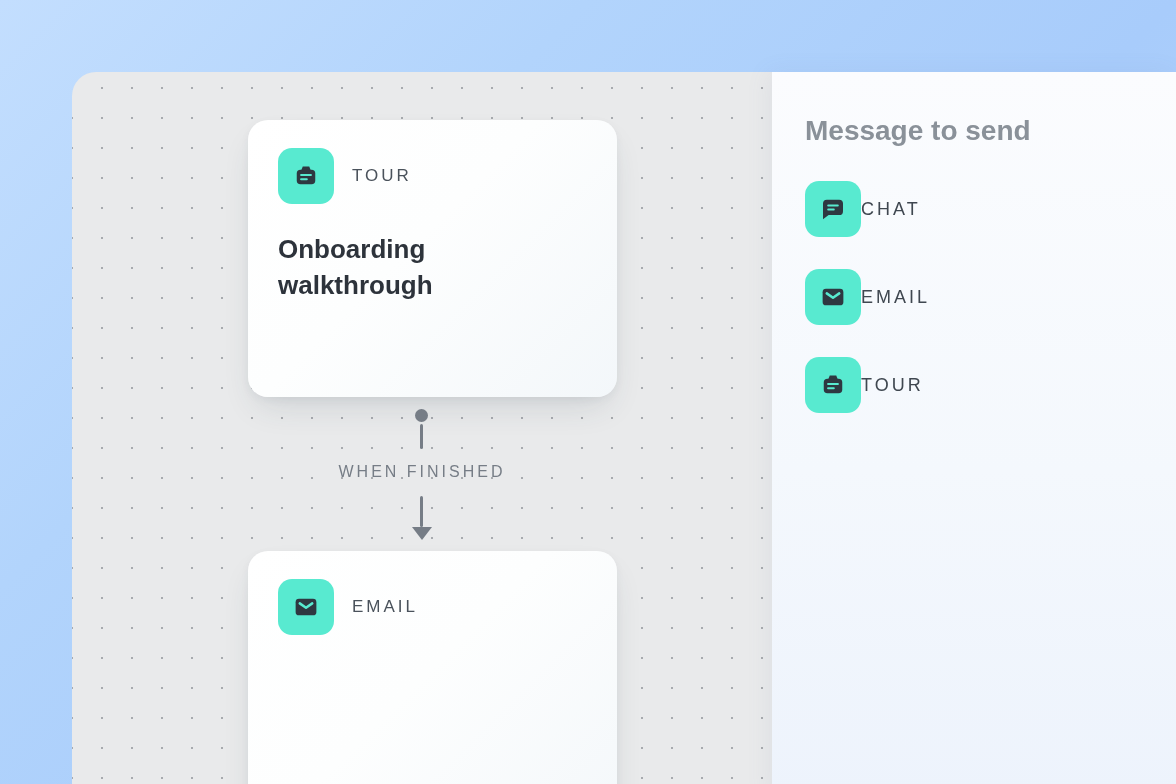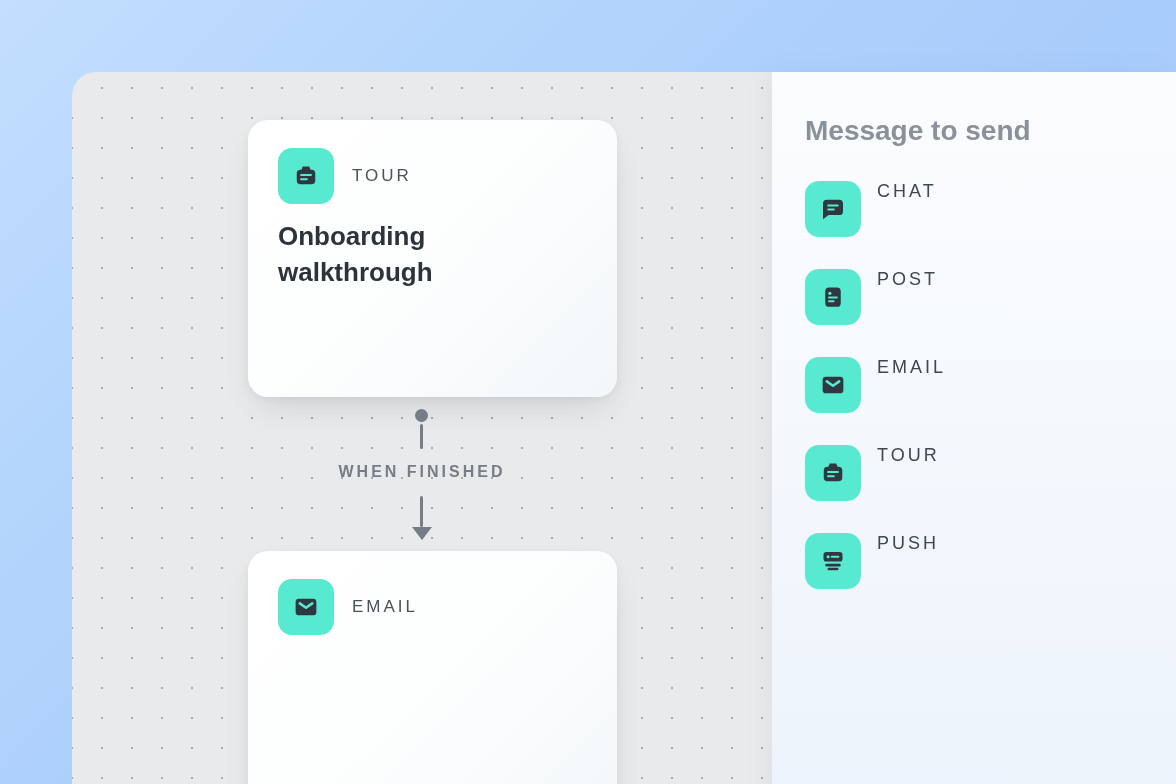--- a/index.html
+++ b/index.html
@@ -34,51 +34,51 @@
   .card-head{display:flex;align-items:center;gap:18px;}
   .badge{
     width:56px;height:56px;border-radius:14px;background:var(--accent);
     display:flex;align-items:center;justify-content:center;flex:0 0 auto;
   }
   .badge svg{width:30px;height:30px;display:block;}
   .type-label{
     font-size:17px;letter-spacing:3px;font-weight:400;color:var(--card-label);
   }
   .card-title{
-    margin-top:14px;font-size:26px;line-height:36px;font-weight:700;
+    margin-top:27px;font-size:26px;line-height:36px;font-weight:700;
     color:var(--card-title);max-width:280px;
   }
   
   .conn-dot{
     position:absolute;left:415px;top:409px;width:13px;height:13px;border-radius:50%;
     background:var(--connector);
   }
   .conn-line-1{position:absolute;left:420px;top:424px;width:3px;height:25px;background:var(--connector);border-radius:2px;}
   .conn-label{
     position:absolute;left:272px;top:463px;width:300px;text-align:center;
-    font-size:16px;font-weight:700;letter-spacing:3px;color:var(--connector);
+    font-size:16px;font-weight:400;letter-spacing:3px;color:var(--connector);
   }
   .conn-line-2{position:absolute;left:420px;top:496px;width:3px;height:31px;background:var(--connector);border-radius:2px;}
   .conn-arrowhead{
     position:absolute;left:412px;top:527px;width:0;height:0;
     border-left:10px solid rgba(0,0,0,0);border-right:10px solid rgba(0,0,0,0);
     border-top:13px solid var(--connector);
   }
   
   .panel{
     position:absolute;left:772px;top:72px;width:404px;height:724px;
     background:linear-gradient(180deg,#fbfcfe 0%,#f4f8fd 55%,#edf3fc 100%);
     box-shadow:-4px 0 22px rgba(100,120,150,.08);
     padding:42px 0 0 33px;
   }
   .panel-heading{
     font-size:28px;font-weight:700;color:var(--panel-heading);line-height:34px;
   }
   .panel-list{display:flex;flex-direction:column;gap:32px;margin-top:33px;}
-  .panel-item{display:flex;gap:16px;cursor:pointer;}
+  .panel-item{display:flex;align-items:center;cursor:pointer;}
   .panel-item .type-label{font-size:18px;color:var(--panel-label);}
 </style>
 </head>
 <body>
 
 <svg width="0" height="0" style="position:absolute" aria-hidden="true">
   <defs>
     <g id="g-tour">
       <path d="M9.4 4.4 L14.6 4.4 L15.7 7.2 L8.3 7.2 Z" fill="var(--glyph)"></path>
       <rect x="4.6" y="6.9" width="14.8" height="11.6" rx="3" fill="var(--glyph)"></rect>
@@ -161,28 +161,20 @@
 
       <div class="panel-item">
         <div class="badge">
           <svg viewBox="0 0 24 24">
               <use href="#g-chat"></use>
             </svg>
         </div>
         <span class="type-label">CHAT</span>
       </div>
 
-      <div class="panel-item">
-        <div class="badge">
-          <svg viewBox="0 0 24 24">
-              <use href="#g-post"></use>
-            </svg>
-        </div>
-        <span class="type-label">POST</span>
-      </div>
 
       <div class="panel-item">
         <div class="badge">
           <svg viewBox="0 0 24 24">
               <use href="#g-email"></use>
             </svg>
         </div>
         <span class="type-label">EMAIL</span>
       </div>
 
@@ -190,24 +182,16 @@
       <div class="panel-item">
         <div class="badge">
           <svg viewBox="0 0 24 24">
               <use href="#g-tour"></use>
             </svg>
         </div>
         <span class="type-label">TOUR</span>
       </div>
 
 
-      <div class="panel-item">
-        <div class="badge">
-          <svg viewBox="0 0 24 24">
-              <use href="#g-push"></use>
-            </svg>
-        </div>
-        <span class="type-label">PUSH</span>
-      </div>
 
     </div>
   </div>
 </div>
 
 </body></html>

